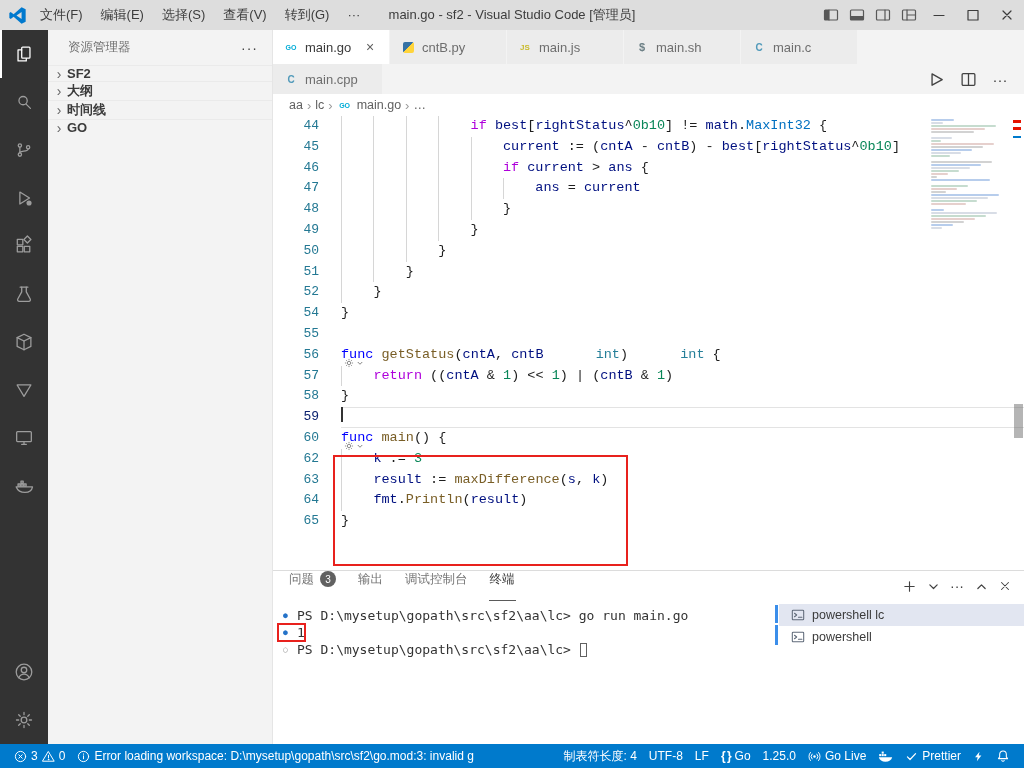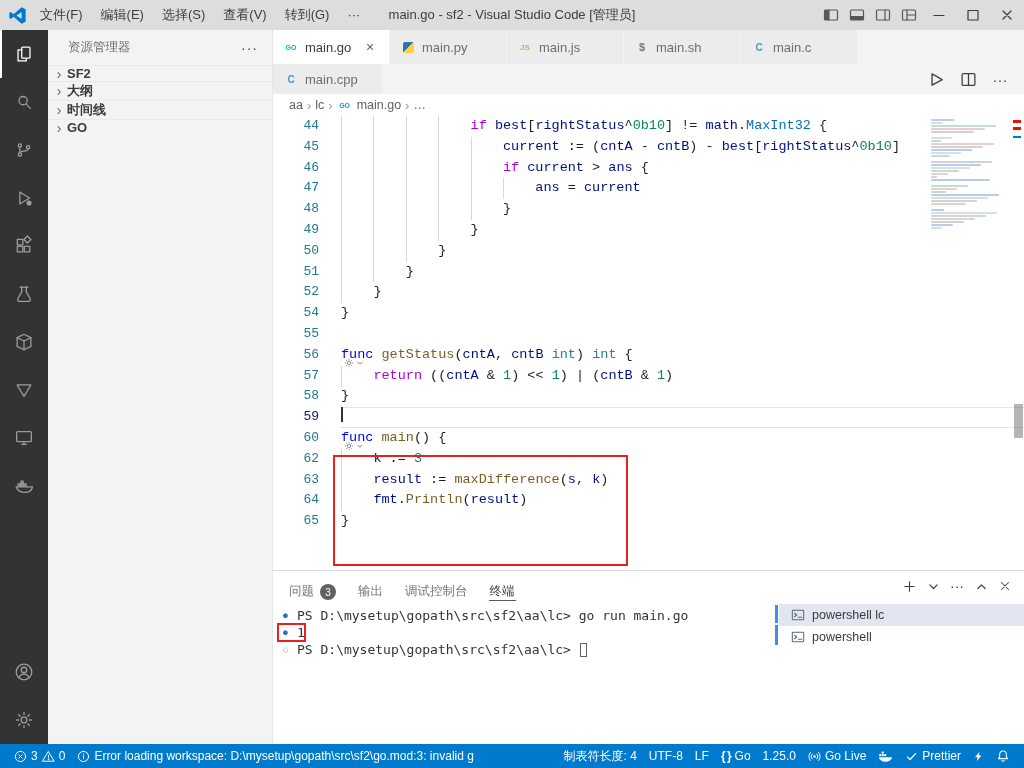--- a/index.html
+++ b/index.html
@@ -64,36 +64,36 @@
 .line.current .content{box-shadow:inset 0 1px 0 #e3e3e3, inset 0 -1px 0 #e3e3e3;}
 .ind{display:inline-block;width:4ch;height:20.8px;border-left:1px solid #d6d6d6;vertical-align:top;}
 .cursor{display:inline-block;width:2px;height:15px;background:#333;vertical-align:-2px;}
 .tk-k1{color:#0000ff;}
 .tk-k2{color:#af00db;}
 .tk-v{color:#001080;}
 .tk-f{color:#795e26;}
 .tk-c{color:#0070c1;}
 .tk-n{color:#098658;}
 .tk-st{color:#a31515;}
-.tk-t{color:#267f99;}
+.tk-t{color:#267f99;margin-left:44px;}
 .tk-p{color:#1e1e1e;}
 .gear-deco{position:absolute;display:flex;align-items:center;gap:1px;height:14px;left:70px;cursor:pointer;}
 .minimap{position:absolute;top:3px;right:15px;width:78px;display:flex;flex-direction:column;gap:1px;cursor:pointer;}
 .mm-row{height:2px;border-radius:1px;}
 .ovr{position:absolute;top:0;right:0;width:14px;height:100%;}
 .ovr-mark{position:absolute;right:3px;width:8px;}
 .ovr-thumb{position:absolute;right:1px;top:288px;width:9px;height:34px;background:rgba(90,90,90,.45);}
 .redbox{position:absolute;border:2px solid #e8211d;z-index:6;pointer-events:none;}
 #redbox-code{left:60px;top:339px;width:295px;height:111px;}
 
 
 .panel{flex:0 0 174px;border-top:1px solid #dcdcdc;display:flex;flex-direction:column;background:#fff;}
 .panel-header{flex:0 0 30px;display:flex;align-items:center;padding:0 8px 0 15px;}
 .p-tabs{display:flex;height:100%;gap:20px;}
-.p-tab{display:flex;align-items:flex-end;gap:6px;font-size:12.5px;color:#747474;cursor:pointer;border-bottom:1px solid transparent;padding:0 1px;}
+.p-tab{display:flex;align-items:flex-start;gap:6px;font-size:12.5px;color:#747474;cursor:pointer;border-bottom:1px solid transparent;padding:0 1px;}
 .p-tab.active{color:#3b3b3b;border-bottom-color:#5a5a5a;}
 .badge{min-width:16px;height:16px;border-radius:8px;background:#616161;color:#fff;font-size:10px;display:flex;align-items:center;justify-content:center;padding:0 3px;font-weight:400;}
 .p-actions{margin-left:auto;display:flex;align-items:center;gap:2px;color:#424242;}
 .p-act{width:22px;height:22px;display:flex;align-items:center;justify-content:center;border-radius:4px;font-size:14px;cursor:pointer;}
 .panel-body{flex:1;display:flex;min-height:0;}
 .terminal{flex:1;position:relative;padding:6px 0 0 10px;font-family:"DejaVu Sans Mono","Liberation Mono",monospace;font-size:13px;color:#333;min-width:0;}
 .t-line{height:17px;display:flex;align-items:center;white-space:pre;}
 .t-deco{flex:0 0 14px;font-size:8px;line-height:1;}
 .deco-filled{color:#2472c8;}
 .deco-outline{color:#9c9c9c;}
@@ -326,21 +326,21 @@
       <div class="tabrow1" id="tabrow1">
           <div class="tab active">
             <span class="fi fi-go">GO</span>
             <span class="tab-label">main.go</span>
             <span class="tab-close">×</span>
           </div>
           <div class="tab">
             <span class="fi fi-py">
               <span></span>
             </span>
-            <span class="tab-label">main.py</span>
+            <span class="tab-label">cntB.py</span>
           </div>
           <div class="tab">
             <span class="fi fi-js">JS</span>
             <span class="tab-label">main.js</span>
           </div>
           <div class="tab">
             <span class="fi fi-sh">$</span>
             <span class="tab-label">main.sh</span>
           </div>
           <div class="tab">

